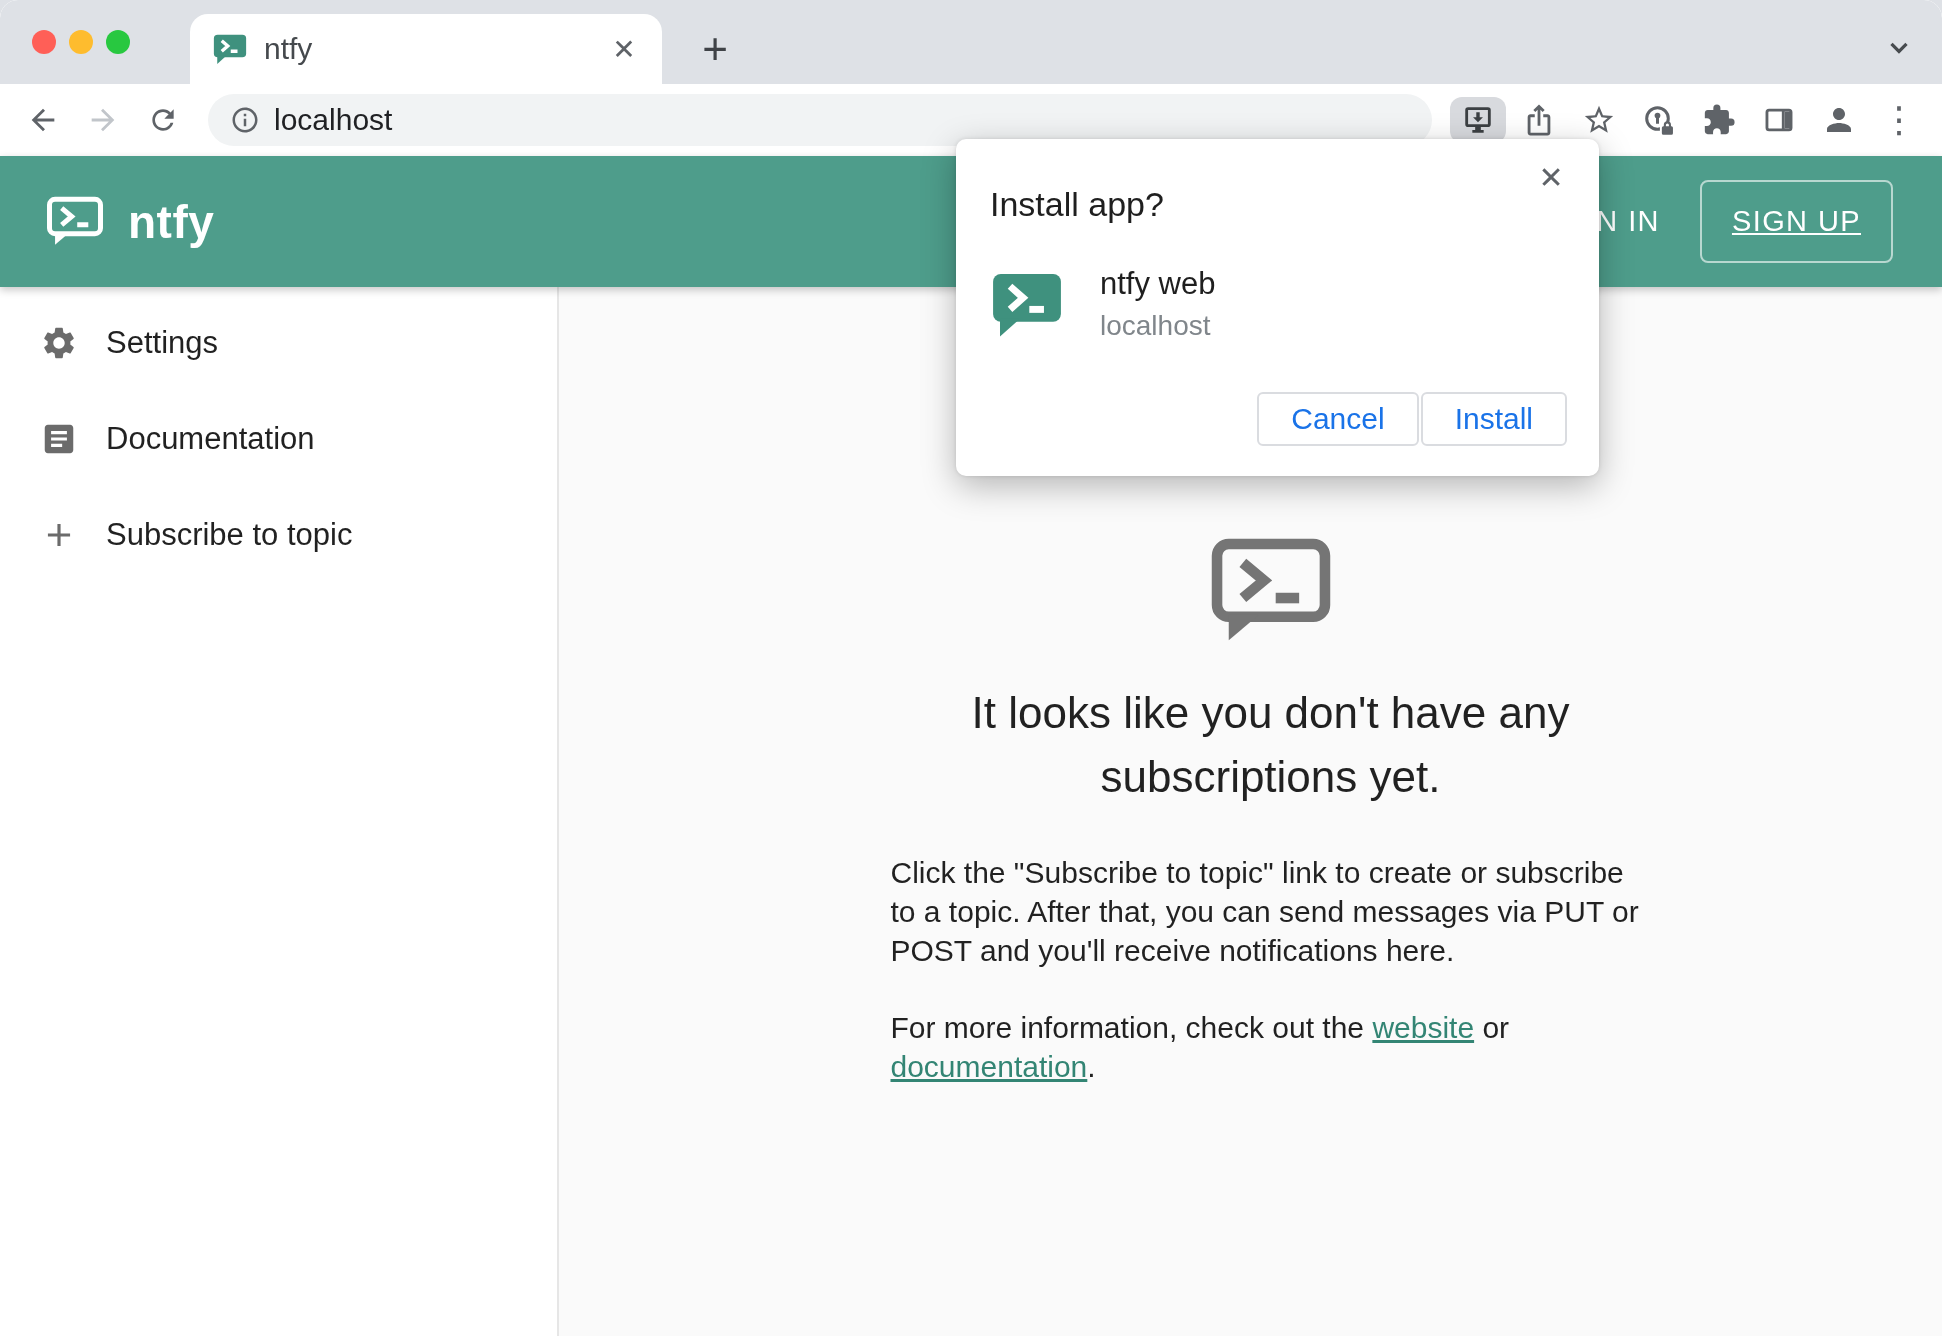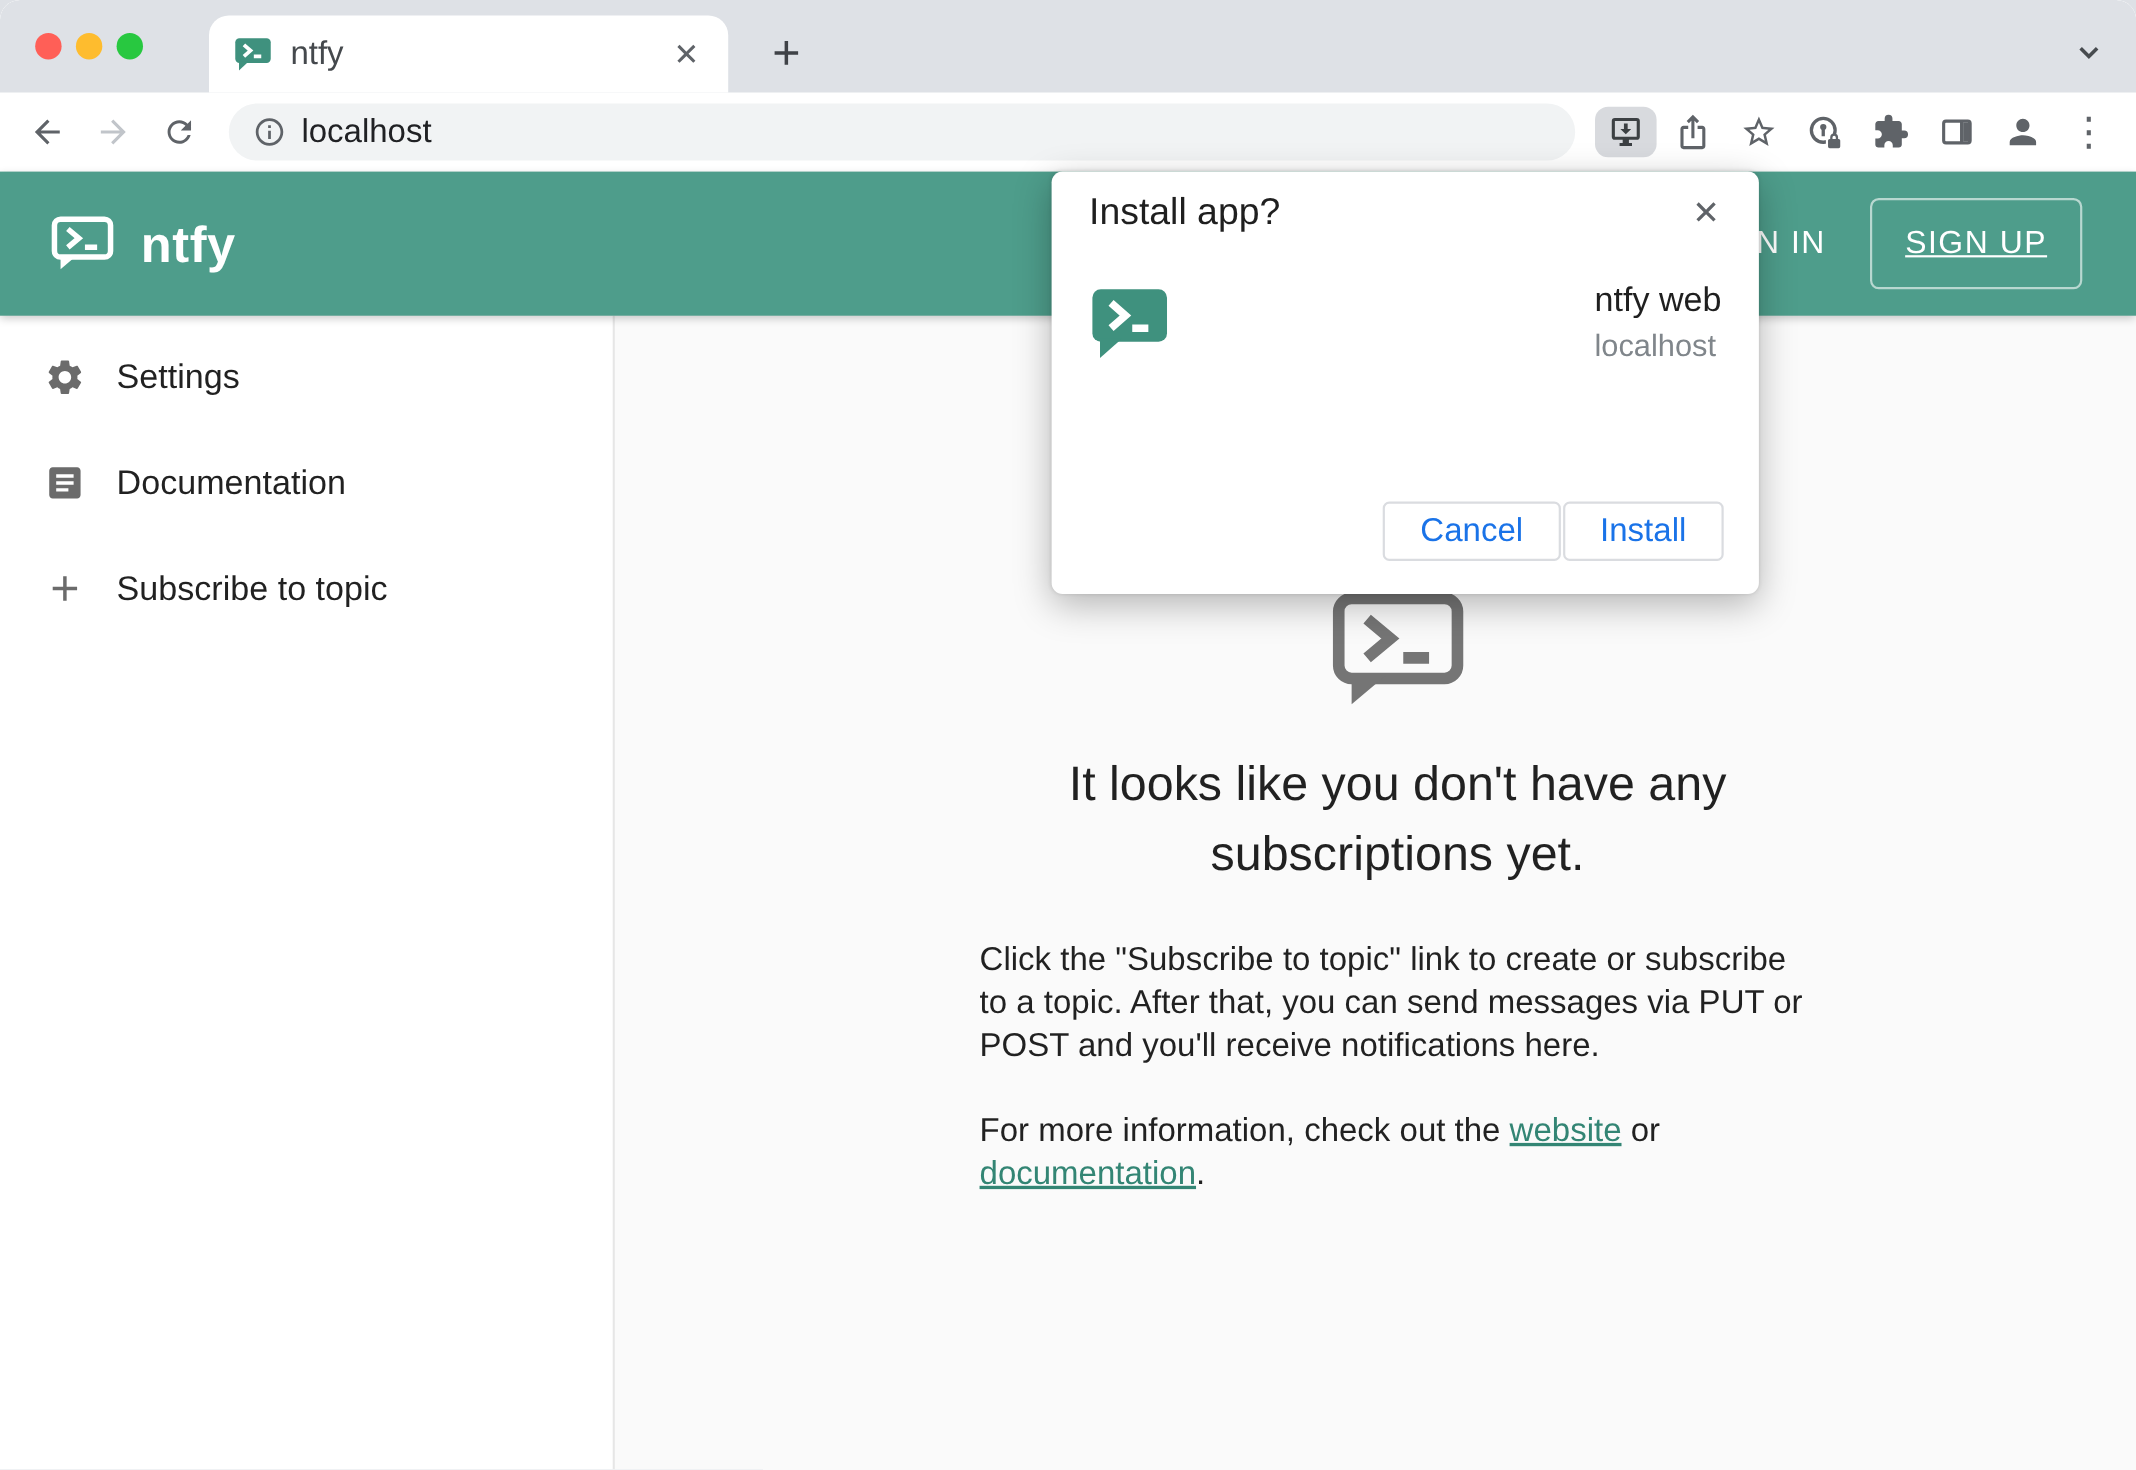--- a/index.html
+++ b/index.html
@@ -50,26 +50,26 @@
 
   .main { flex:1; background:#fafafa; display:flex; align-items:center; justify-content:center; }
   .empty-state { width:760px;margin-left:40px; }
   .empty-logo { display:flex; justify-content:center; color:#757575; margin-bottom:36px; }
   .empty-heading { font-size:44px; font-weight:400; color:rgba(0,0,0,0.87); text-align:center; line-height:1.45; margin-bottom:44px; }
   .empty-p { font-size:30px; color:rgba(0,0,0,0.87); line-height:1.3; margin-bottom:38px; }
   .empty-p:last-child { margin-bottom:0; }
   .green-link { color:#338574; text-decoration:underline; cursor:pointer; }
 
   
-  .dialog { position:absolute; left:956px; top:156px; width:643px; height:384px; background:#fff; z-index:100;
-            border-radius:10px; box-shadow:0 10px 34px rgba(0,0,0,0.28), 0 0 4px rgba(0,0,0,0.12); padding:18px 34px; }
+  .dialog { position:absolute; left:956px; top:139px; width:643px; height:337px; background:#fff; z-index:100;
+            border-radius:10px; box-shadow:0 10px 34px rgba(0,0,0,0.28), 0 0 4px rgba(0,0,0,0.12); padding:46px 34px; }
   .dialog-title { font-size:34px; color:#1f1f1f; }
   .dialog-close { position:absolute; right:26px; top:16px; font-size:30px; color:#5f6368; width:44px; height:44px;
                   display:flex; align-items:center; justify-content:center; }
-  .dialog-app { display:flex; align-items:center; gap:36px; margin-top:42px;justify-content:space-between; }
+  .dialog-app { display:flex; align-items:center; gap:36px; margin-top:42px; }
   .dialog-app-icon { width:74px; height:74px; display:flex; }
   .dialog-app-name { font-size:31px; color:#1f1f1f; }
   .dialog-app-origin { font-size:28px; color:#80868b; margin-top:8px; }
   .dialog-actions { position:absolute; right:32px; bottom:30px; display:flex; gap:2px; }
   .dlg-btn { height:54px; padding:0 32px; background:#fff; border:2px solid #dadce0; border-radius:6px;
              color:#1a73e8; font-family:inherit; font-size:30px; font-weight:500; }
 </style>
 </head>
 <body>
 

